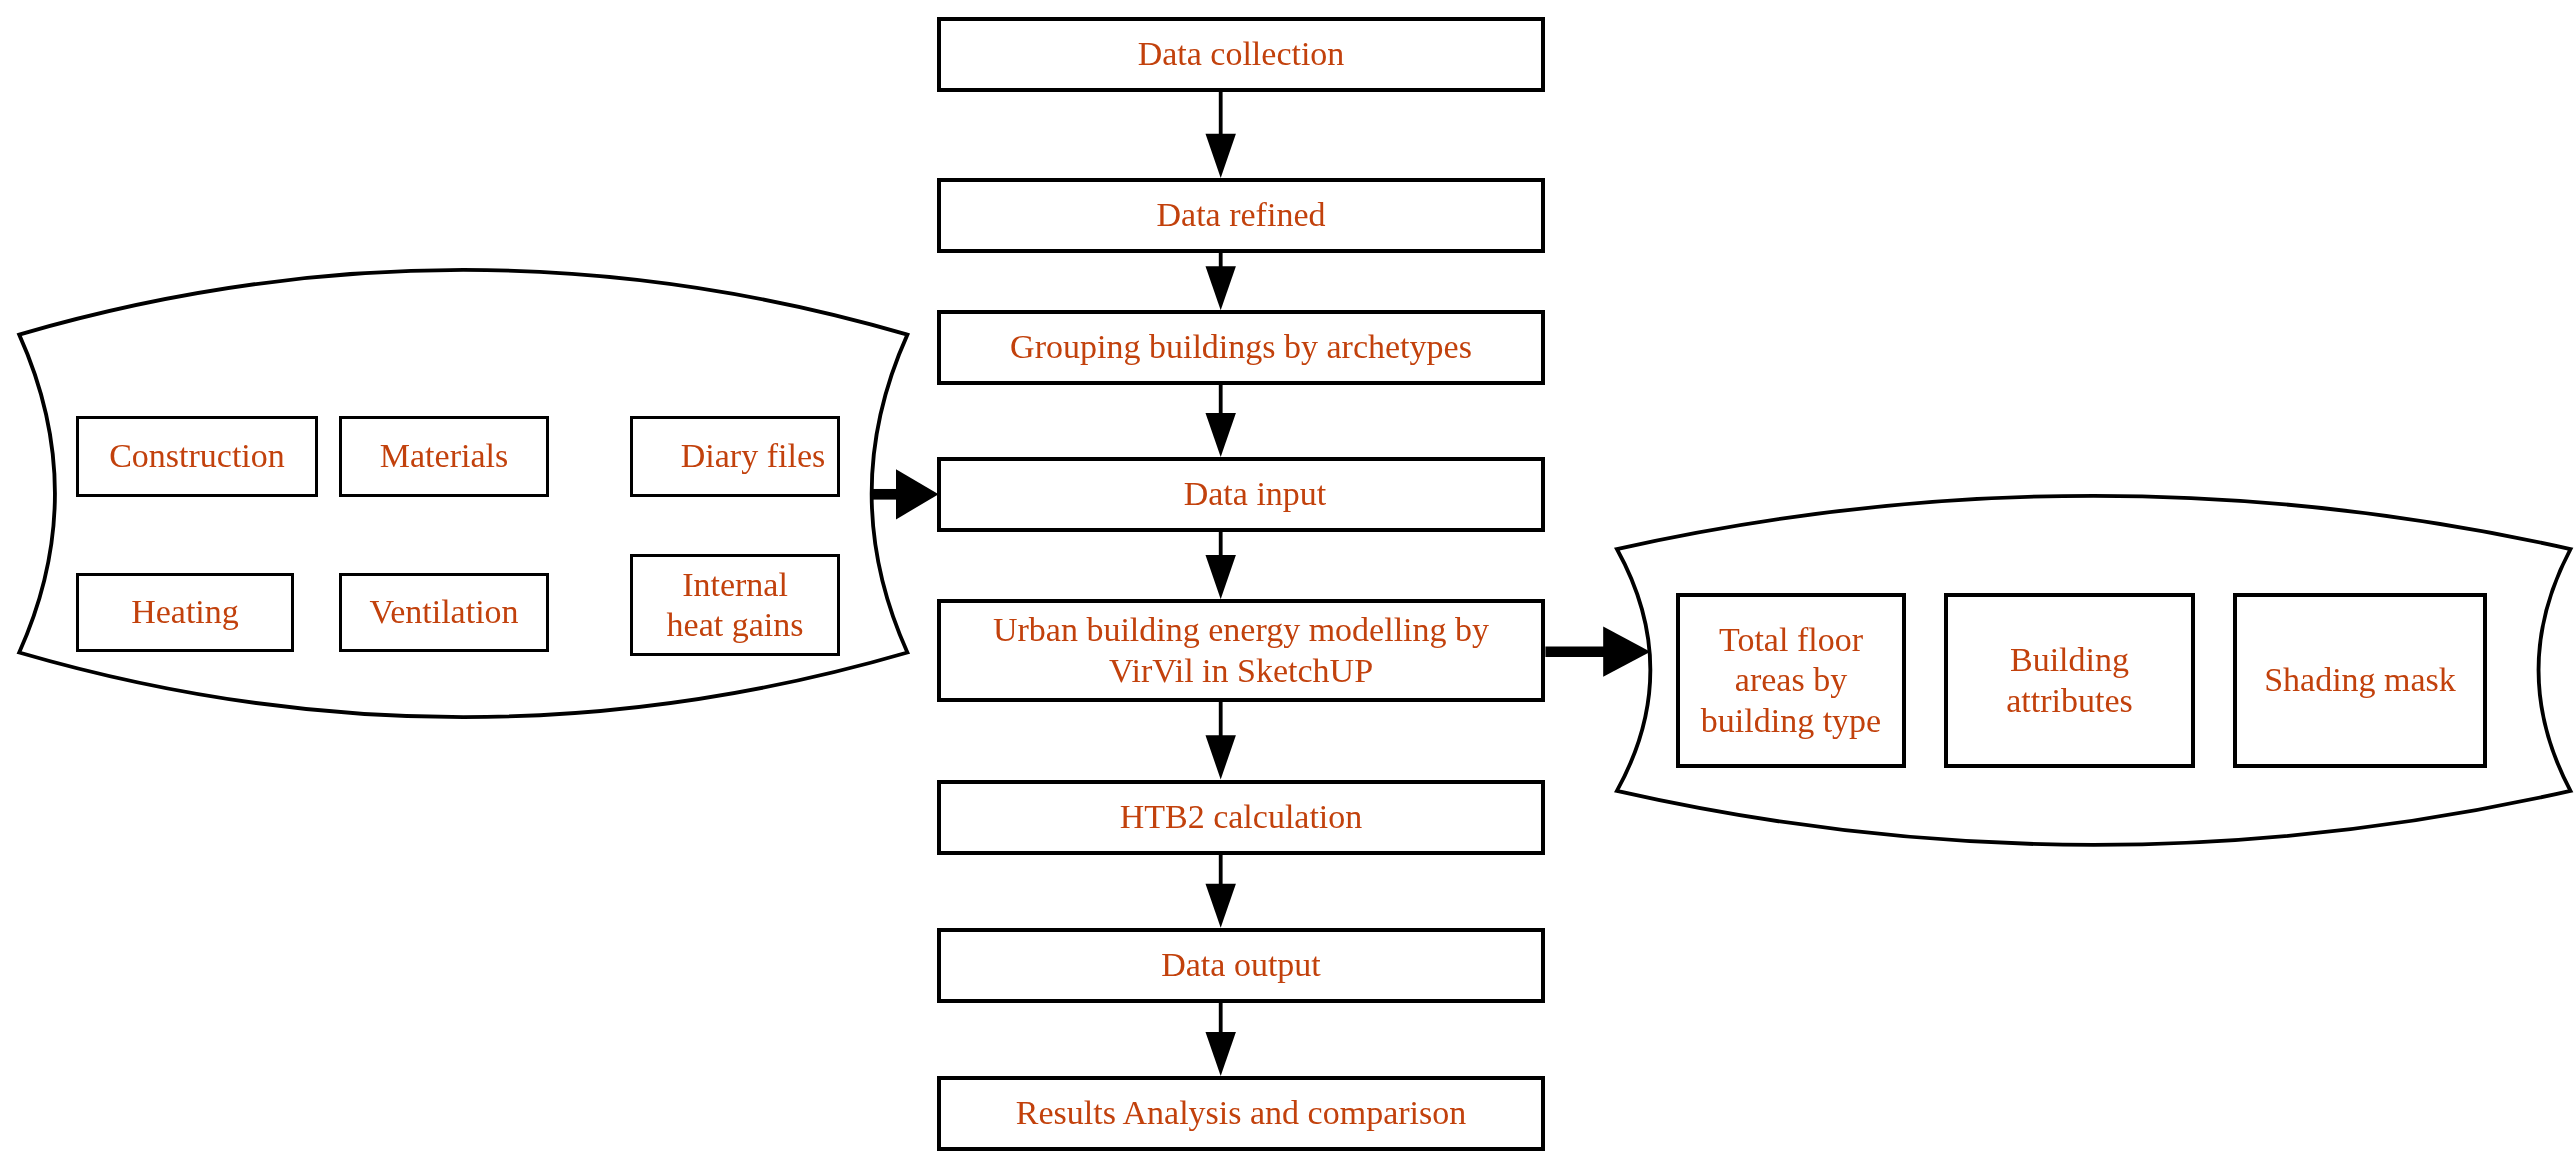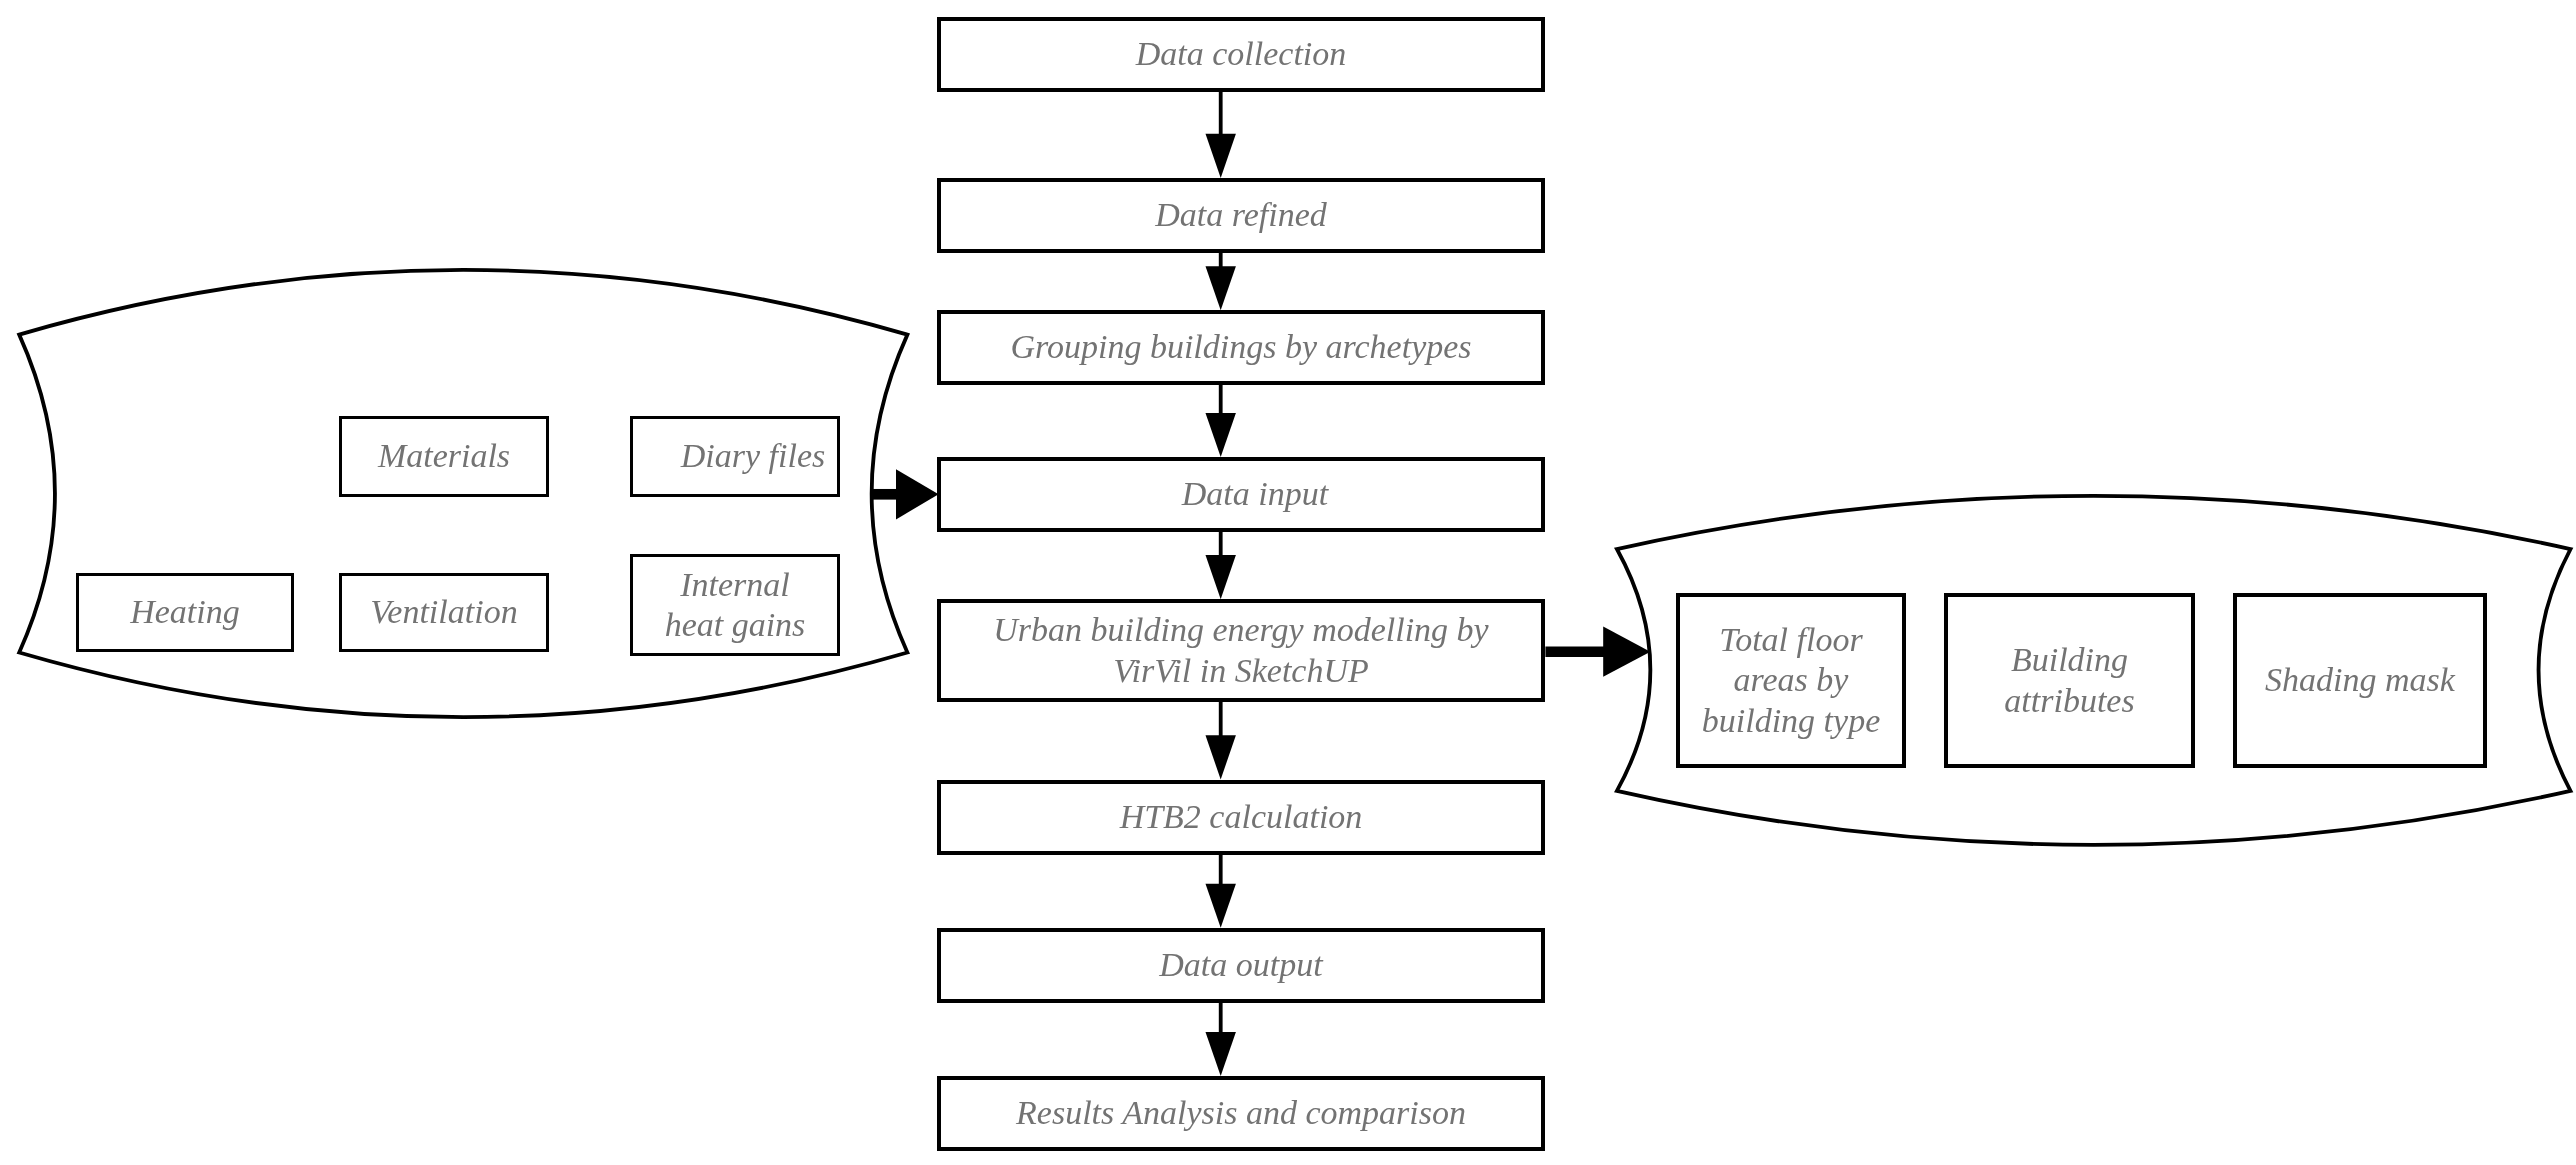--- a/index.html
+++ b/index.html
@@ -26,22 +26,21 @@
     position: absolute;
     box-sizing: border-box;
     background: #ffffff;
     display: flex;
     align-items: center;
     justify-content: center;
     text-align: center;
     white-space: pre-line;
     font-size: 34px;
     line-height: 1.18;
-    color: #737373;
-    font-style: italic;
+    color: #c2410c;
   }
   .step  { border: 4.6px solid #000000; left: 937px; width: 608px; }
   .inbox { border: 3.8px solid #000000; }
   .outbox{ border: 4.6px solid #000000; top: 593px; height: 175px; }
 
   
   #step-0 { top: 16.7px;   height: 75px;  }
   #step-1 { top: 178px;  height: 75px;  }
   #step-2 { top: 310px;  height: 75px;  }
   #step-3 { top: 457px;  height: 75px; padding-left: 28px;  }
@@ -133,20 +132,23 @@
   <div class="box step" id="step-5">
     <span>HTB2 calculation</span>
   </div>
   <div class="box step" id="step-6">
     <span>Data output</span>
   </div>
   <div class="box step" id="step-7">
     <span>Results Analysis and comparison</span>
   </div>
 
+  <div class="box inbox" id="in-0">
+    <span>Construction</span>
+  </div>
   <div class="box inbox" id="in-1">
     <span>Materials</span>
   </div>
   <div class="box inbox" id="in-2">
     <span>Diary files</span>
   </div>
   <div class="box inbox" id="in-4">
     <span>Ventilation</span>
   </div>
   <div class="box inbox" id="in-3">

